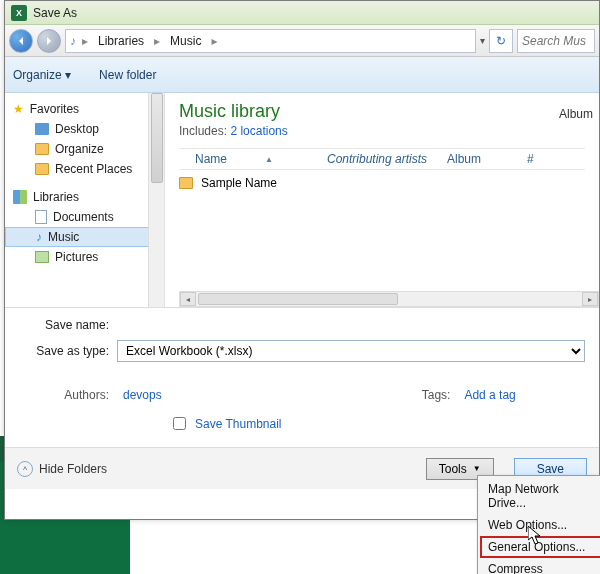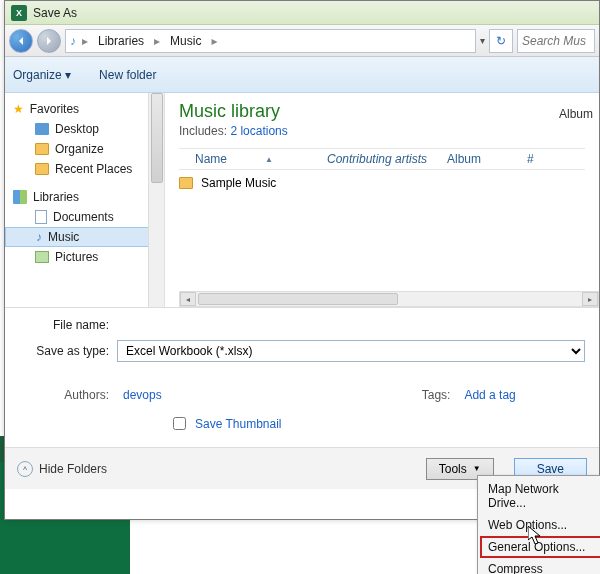--- a/index.html
+++ b/index.html
@@ -176,34 +176,34 @@
         <span class="name">
             <span>Name</span>
             <span class="sort">▲</span>
           </span>
         <span class="artists">Contributing artists</span>
         <span class="album">Album</span>
         <span class="num">#</span>
       </div>
       <div class="filerow">
         <span class="folder"></span>
-        <span>Sample Music</span>
+        <span>Sample Name</span>
       </div>
       <span class="collapse">◂</span>
       <div class="hscroll">
         <div class="lbtn">◂</div>
         <div class="hthumb"></div>
         <div class="rbtn">▸</div>
       </div>
     </div>
   </div>
 
   <div class="formarea">
     <div class="row">
-      <span class="lbl">File name:</span>
+      <span class="lbl">Save name:</span>
     </div>
     <div class="row">
       <span class="lbl">Save as type:</span>
       <select><option>Excel Workbook (*.xlsx)</option></select>
     </div>
     <div style="display:flex;">
       <div class="meta">
         <span class="mlbl">Authors:</span>
         <span class="mval">devops</span>
       </div>

